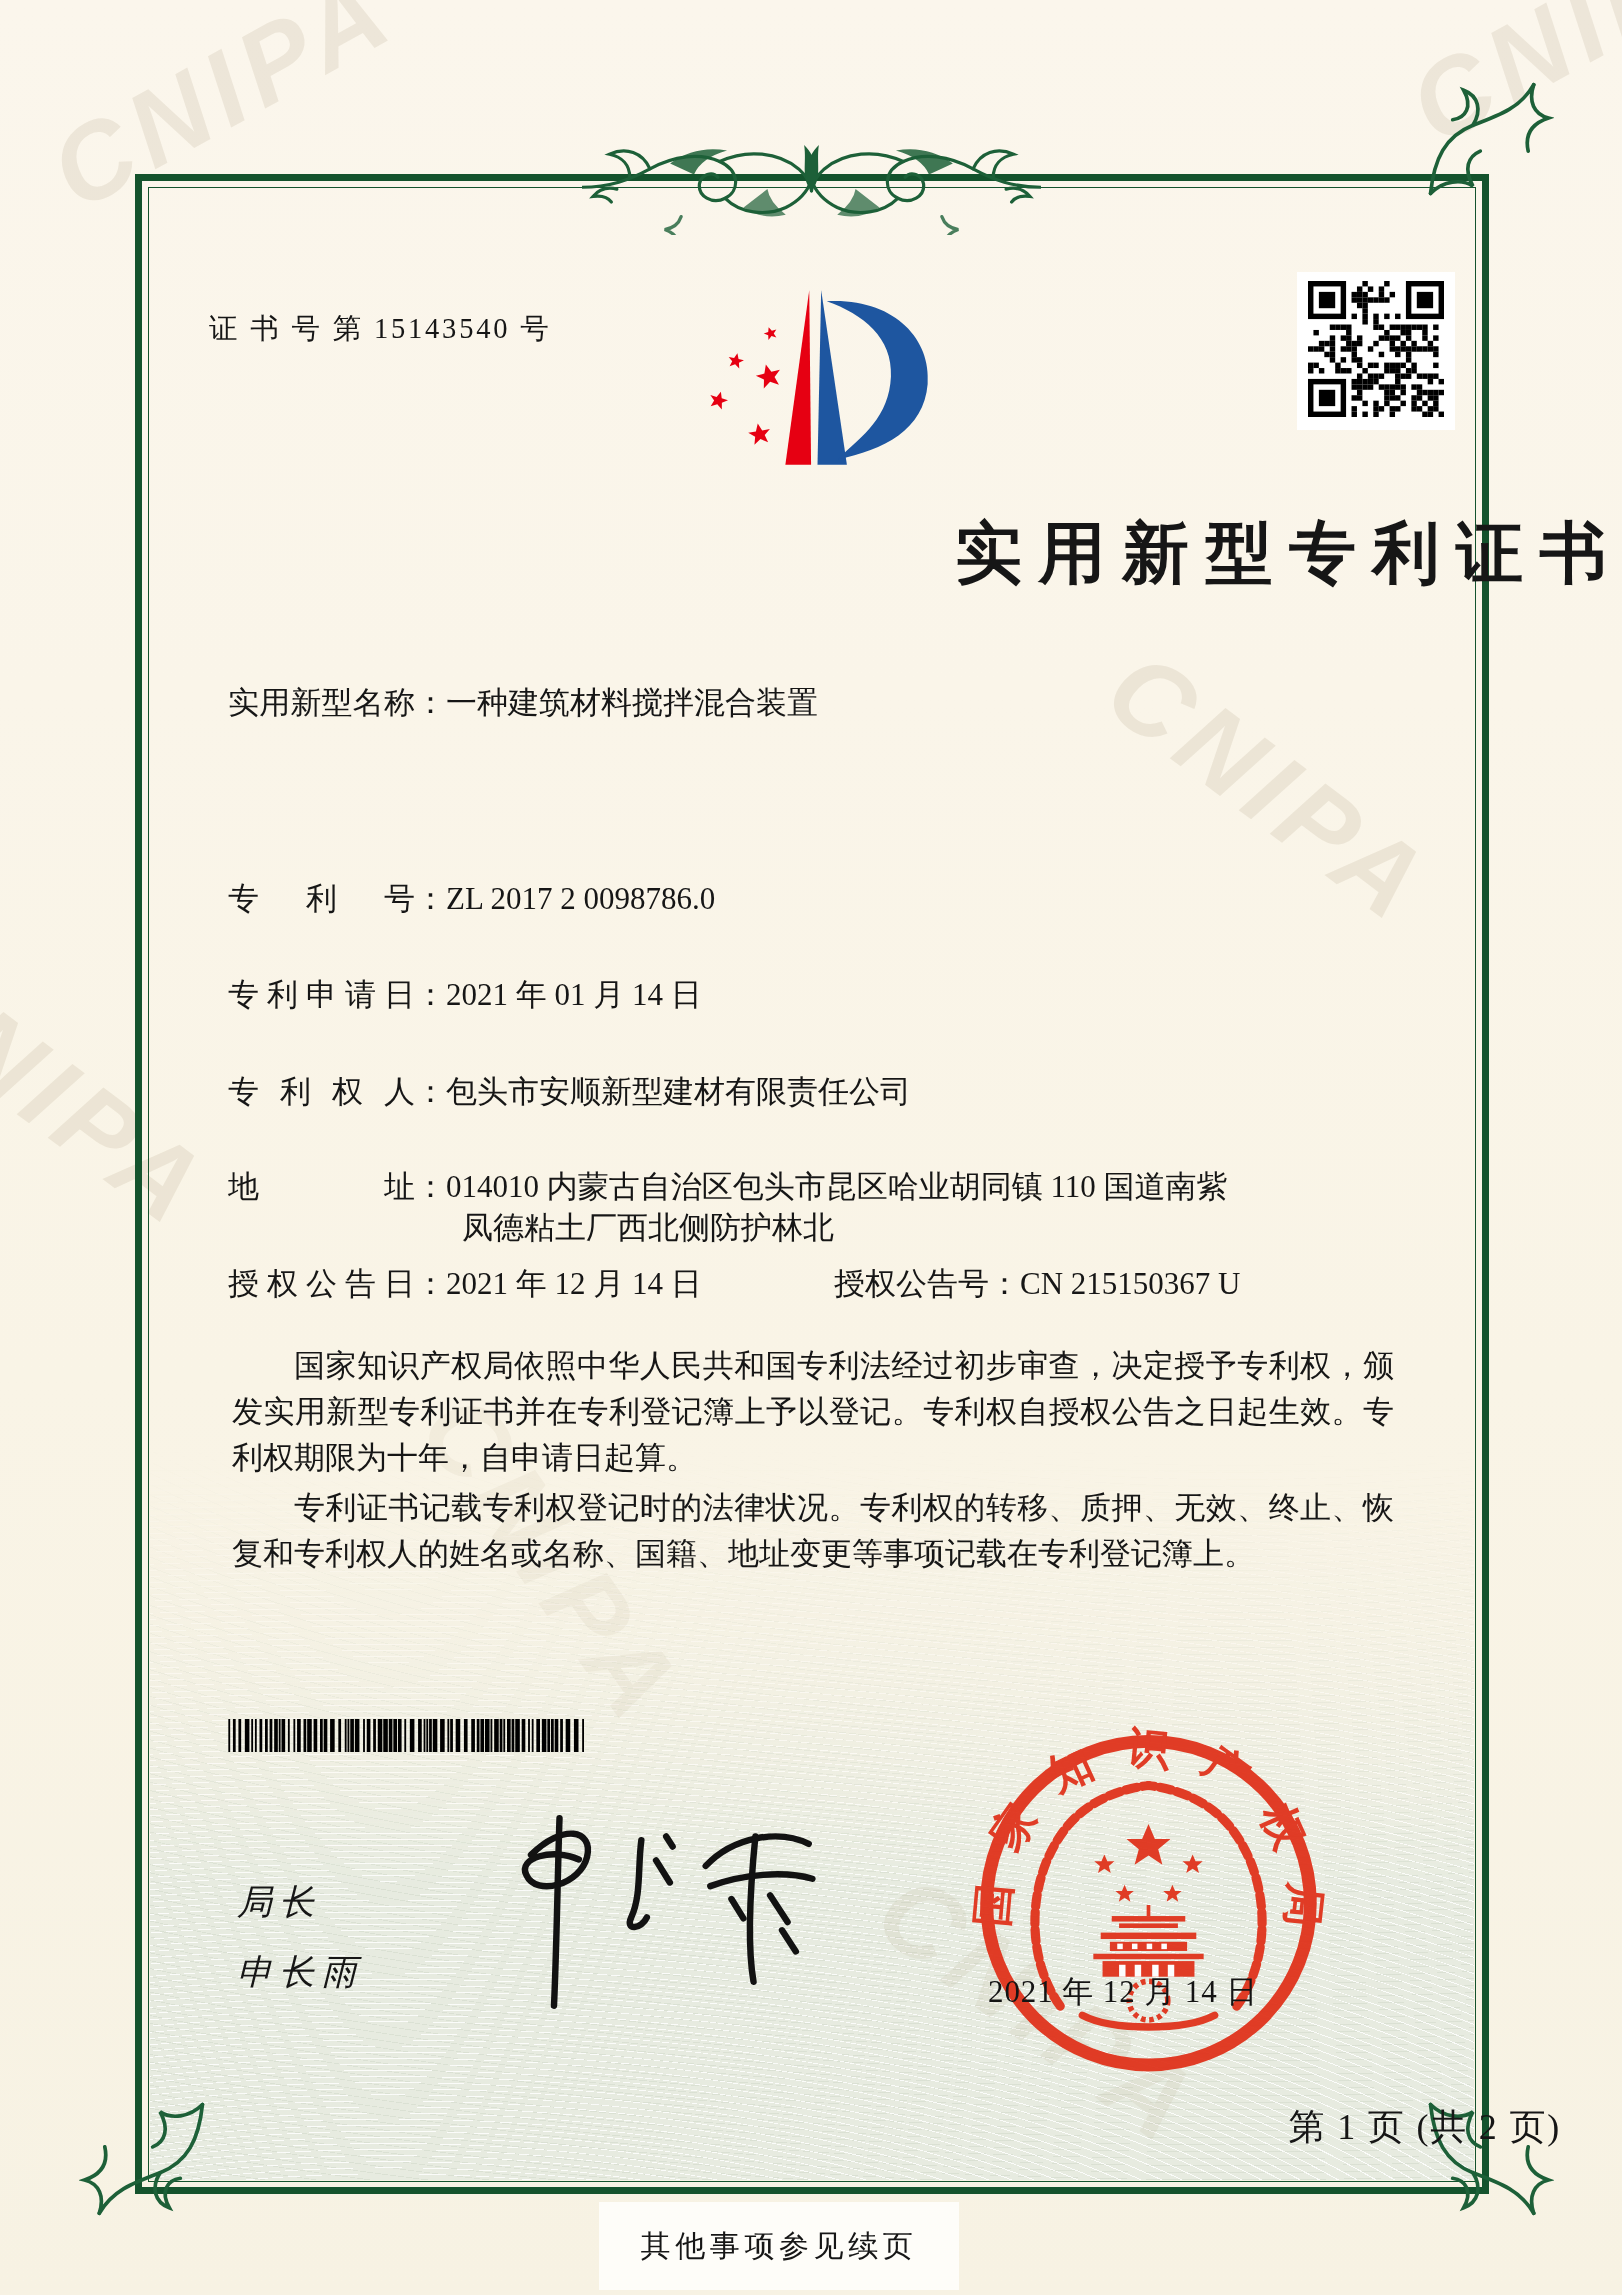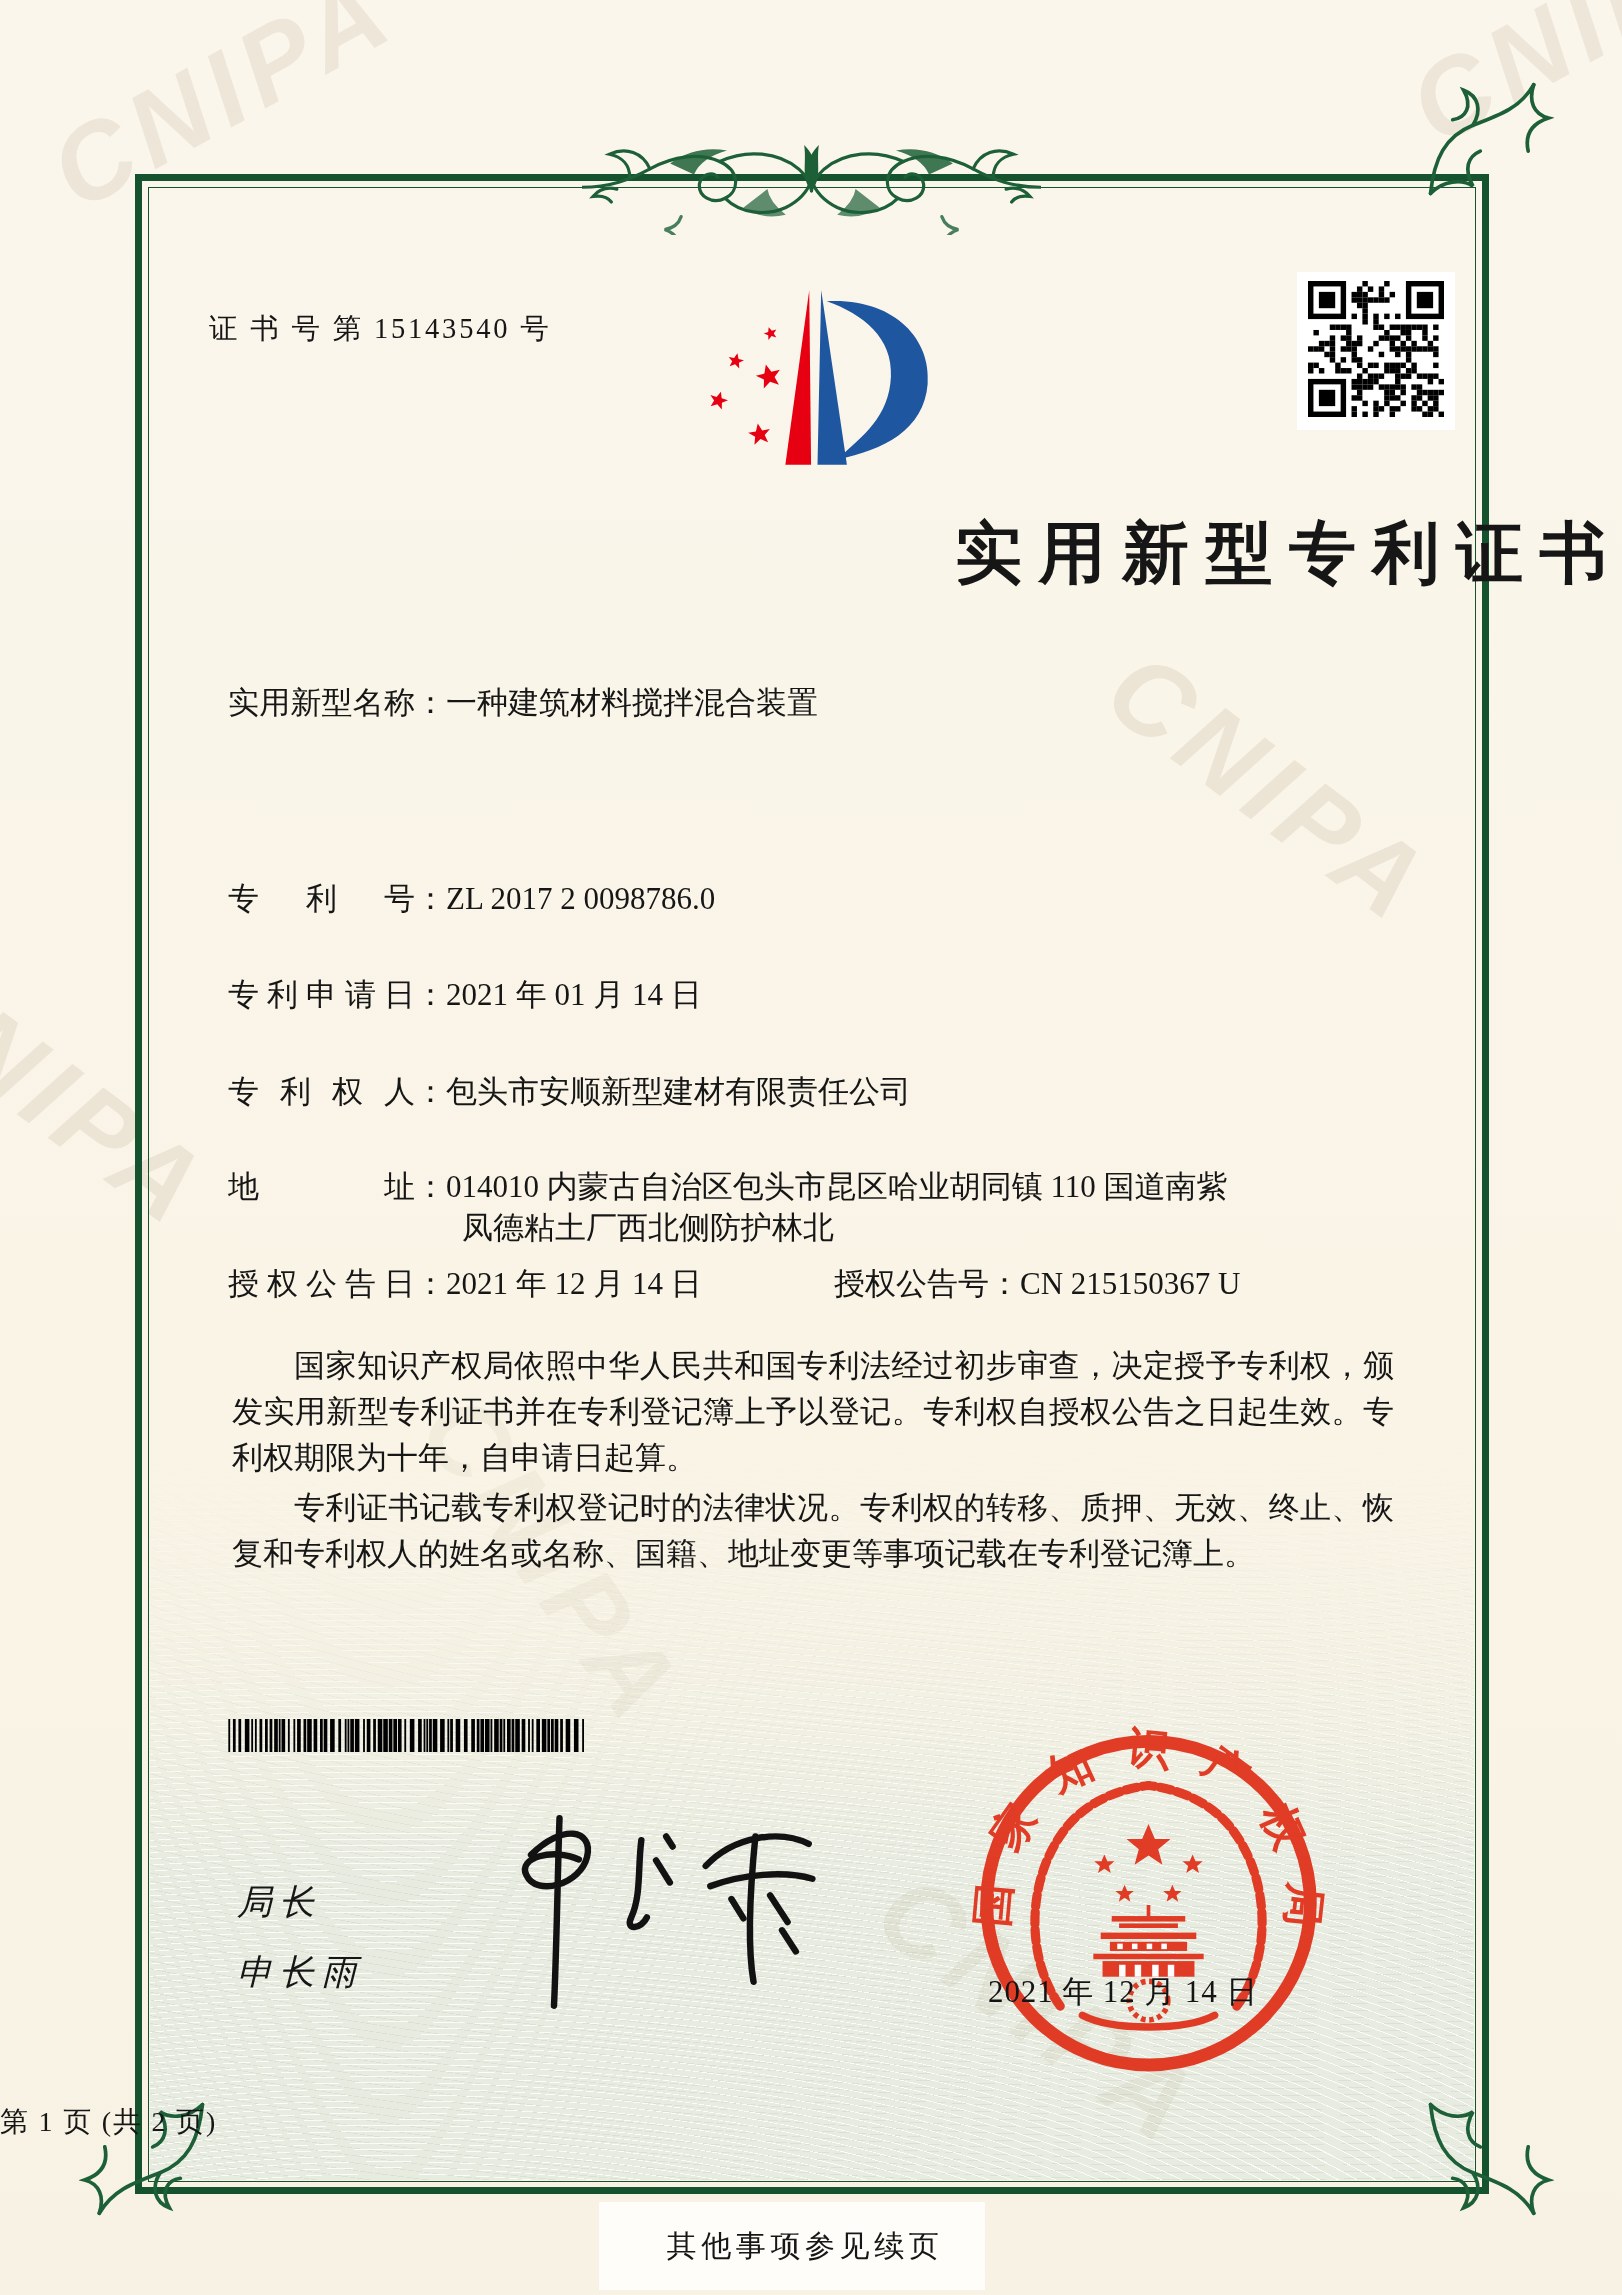--- a/index.html
+++ b/index.html
@@ -40,23 +40,23 @@
   .grant2{position:absolute;left:606px;top:0;white-space:nowrap;}
   .paras{position:absolute;z-index:3;left:228px;top:1339px;width:1170px;
       font-size:31px;line-height:46px;text-align:justify;}
   .paras p{margin:4px;text-indent:62px;}
   
   .barcode{position:absolute;z-index:3;left:228px;top:1719px;width:360px;height:33px;}
   .director{position:absolute;z-index:3;left:237px;font-size:35px;letter-spacing:7.3px;font-style:italic;}
   .sig{position:absolute;z-index:3;left:474px;top:1807px;}
   .seal{position:absolute;z-index:3;left:972px;top:1723px;opacity:.95;}
   .sealdate{position:absolute;z-index:4;left:988px;top:1971px;font-size:31px;letter-spacing:0.9px;color:#141414;white-space:nowrap;}
-  .pageinfo{position:absolute;z-index:3;left:0;top:2103px;width:1561px;text-align:left;font-size:28px;letter-spacing:1.8px;}
+  .pageinfo{position:absolute;z-index:3;left:0;top:2103px;width:1561px;text-align:right;font-size:36px;letter-spacing:1.8px;}
   .contbox{position:absolute;z-index:2;left:599px;top:2202px;width:360px;height:88px;background:#fefdf9;
-      display:flex;align-items:center;justify-content:center;padding-left:26px;}
+      display:flex;align-items:center;justify-content:center;}
   .contbox span{font-size:30px;letter-spacing:4.6px;}
 </style>
 </head>
 <body>
 
 <div class="page">
 
   <div class="wm" style="left:37px;top:27.5px;transform:rotate(-29deg);">CNIPA</div>
   <div class="wm" style="left:1396px;top:-37px;transform:rotate(-29deg);">CNIPA</div>
   <div class="wm" style="left:1084px;top:725px;transform:rotate(37deg);">CNIPA</div>

